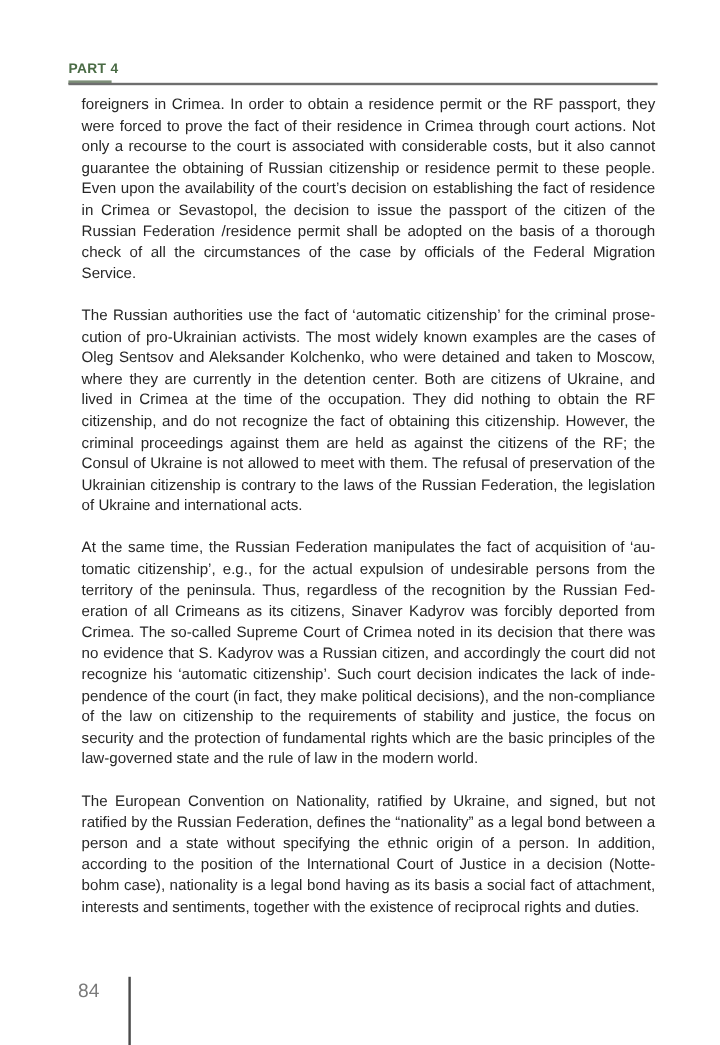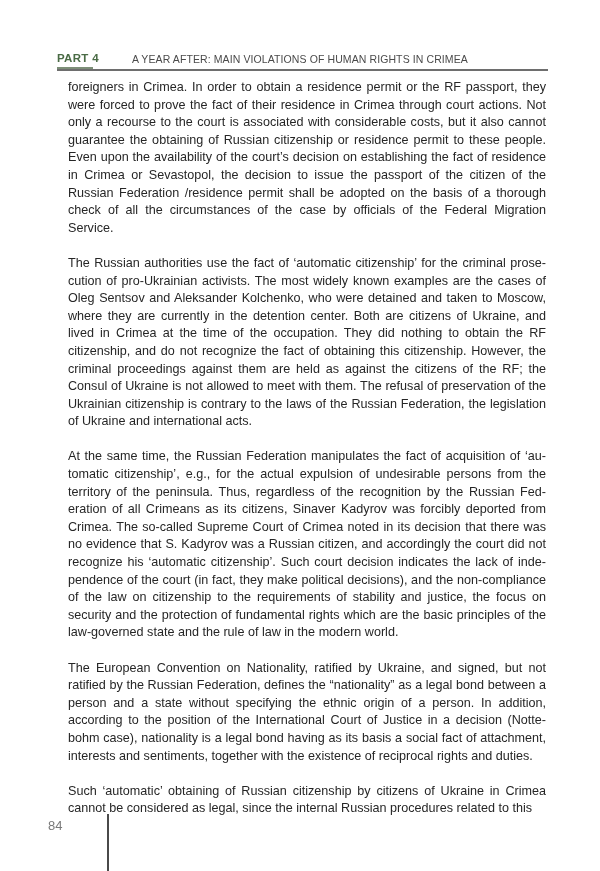--- a/index.html
+++ b/index.html
@@ -72,48 +72,46 @@
     }
     .footer {
       position: absolute;
       left: 0;
       top: 810px;
       width: 600px;
       height: 61px;
     }
     .page-number {
       position: absolute;
-      left: 48px;
+      left: 65px;
       top: 8px;
-      font-size: 13px;
+      font-size: 16px;
       color: #7a7a7a;
     }
     .footer-rule {
       position: absolute;
       left: 107px;
       top: 4px;
       width: 1.5px;
       height: 57px;
       background: #4a4a4a;
     }
   </style>
 </head>
 <body>
 
 <div class="running-header">
   <span class="part-label">PART 4</span>
   <div class="part-underline"></div>
-  <span class="header-title">A YEAR AFTER: MAIN VIOLATIONS OF HUMAN RIGHTS IN CRIMEA</span>
   <div class="header-rule"></div>
 </div>
 
 <div class="body-text">
   <p>foreigners in Crimea. In order to obtain a residence permit or the RF passport, they were forced to prove the fact of their residence in Crimea through court actions. Not only a recourse to the court is associated with considerable costs, but it also cannot guarantee the obtaining of Russian citizenship or residence permit to these people. Even upon the availability of the court’s decision on establishing the fact of residence in Crimea or Sevastopol, the decision to issue the passport of the citizen of the Russian Federation /residence permit shall be adopted on the basis of a thor­ough check of all the circumstances of the case by officials of the Federal Migration Service.</p>
   <p>The Russian authorities use the fact of ‘automatic citizenship’ for the criminal prose­cution of pro-Ukrainian activists. The most widely known examples are the cases of Oleg Sentsov and Aleksander Kolchenko, who were detained and taken to Moscow, where they are currently in the detention center. Both are citizens of Ukraine, and lived in Crimea at the time of the occupation. They did nothing to obtain the RF citizenship, and do not recognize the fact of obtaining this citizenship. However, the criminal proceedings against them are held as against the citizens of the RF; the Consul of Ukraine is not allowed to meet with them. The refusal of preservation of the Ukrainian citizenship is contrary to the laws of the Russian Federation, the legis­lation of Ukraine and international acts.</p>
   <p>At the same time, the Russian Federation manipulates the fact of acquisition of ‘au­tomatic citizenship’, e.g., for the actual expulsion of undesirable persons from the territory of the peninsula. Thus, regardless of the recognition by the Russian Fed­eration of all Crimeans as its citizens, Sinaver Kadyrov was forcibly deported from Crimea. The so-called Supreme Court of Crimea noted in its decision that there was no evidence that S. Kadyrov was a Russian citizen, and accordingly the court did not recognize his ‘automatic citizenship’. Such court decision indicates the lack of inde­pendence of the court (in fact, they make political decisions), and the non-compli­ance of the law on citizenship to the requirements of stability and justice, the focus on security and the protection of fundamental rights which are the basic principles of the law-governed state and the rule of law in the modern world.</p>
   <p>The European Convention on Nationality, ratified by Ukraine, and signed, but not ratified by the Russian Federation, defines the “nationality” as a legal bond between a person and a state without specifying the ethnic origin of a person. In addition, according to the position of the International Court of Justice in a decision (Notte­bohm case), nationality is a legal bond having as its basis a social fact of attachment, interests and sentiments, together with the existence of reciprocal rights and duties.</p>
-  <p>Such ‘automatic’ obtaining of Russian citizenship by citizens of Ukraine in Crimea cannot be considered as legal, since the internal Russian procedures related to this</p>
 </div>
 
 <div class="footer">
   <span class="page-number">84</span>
   <div class="footer-rule"></div>
 </div>
 
 </body></html>

